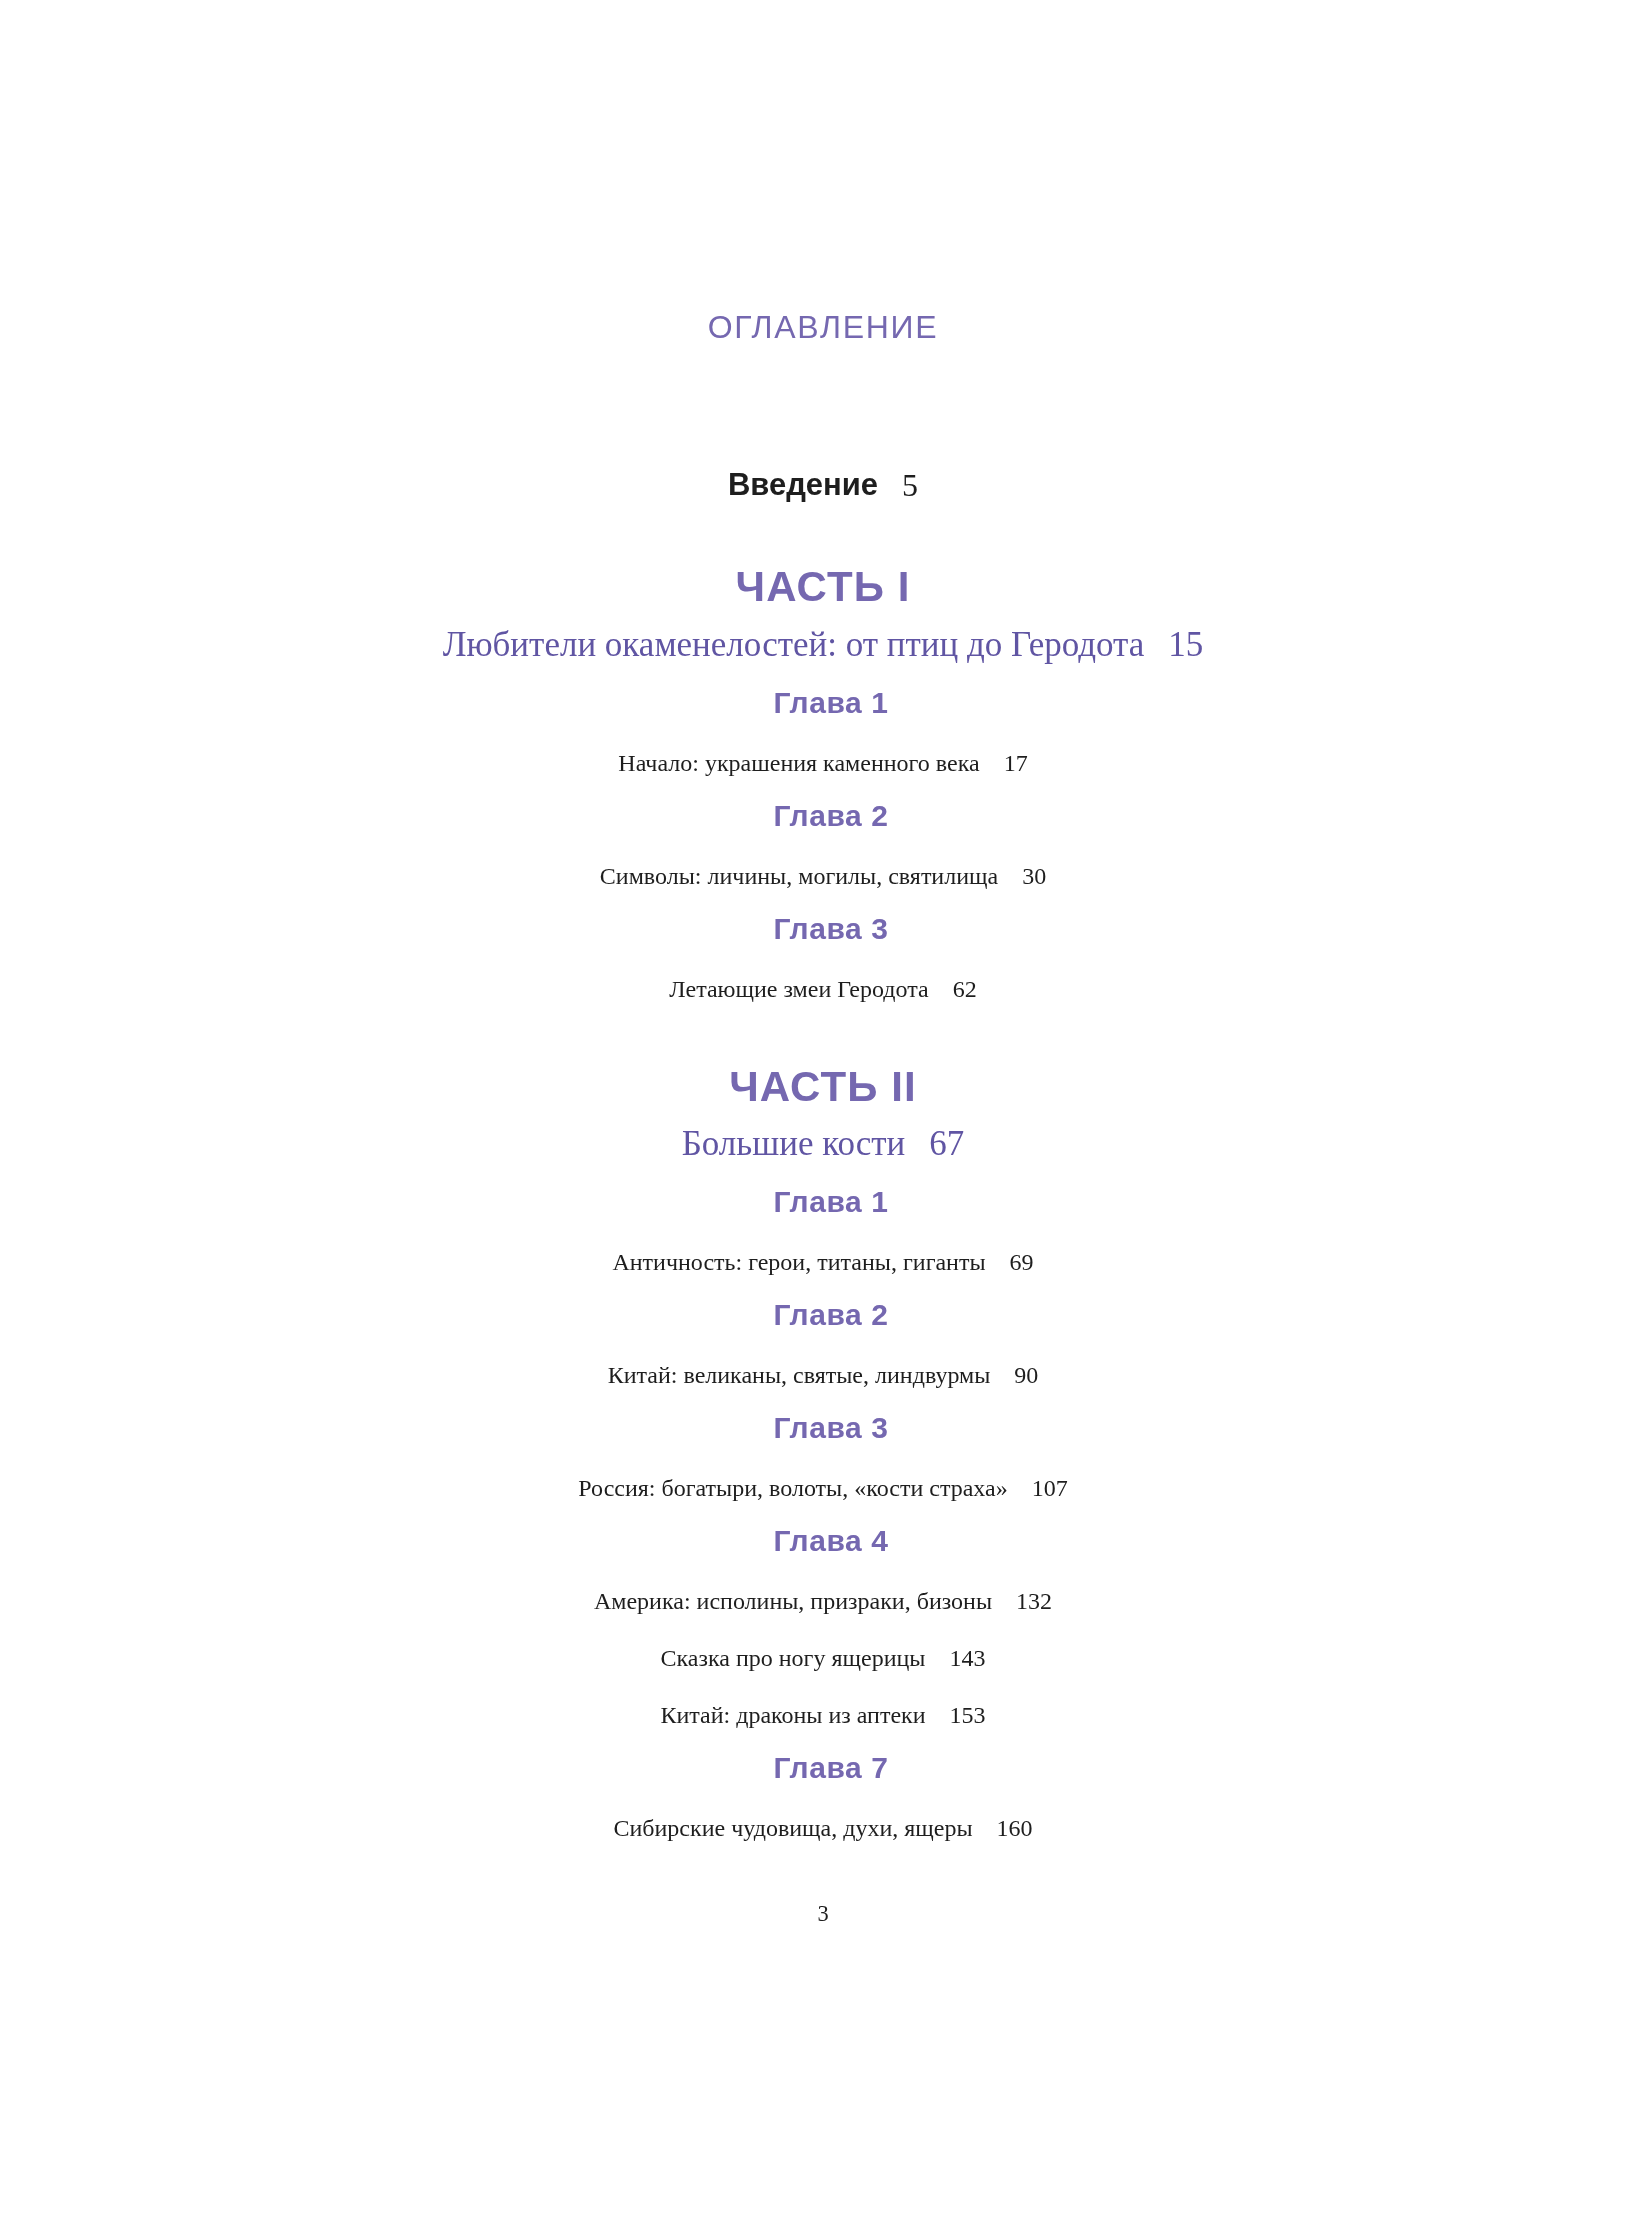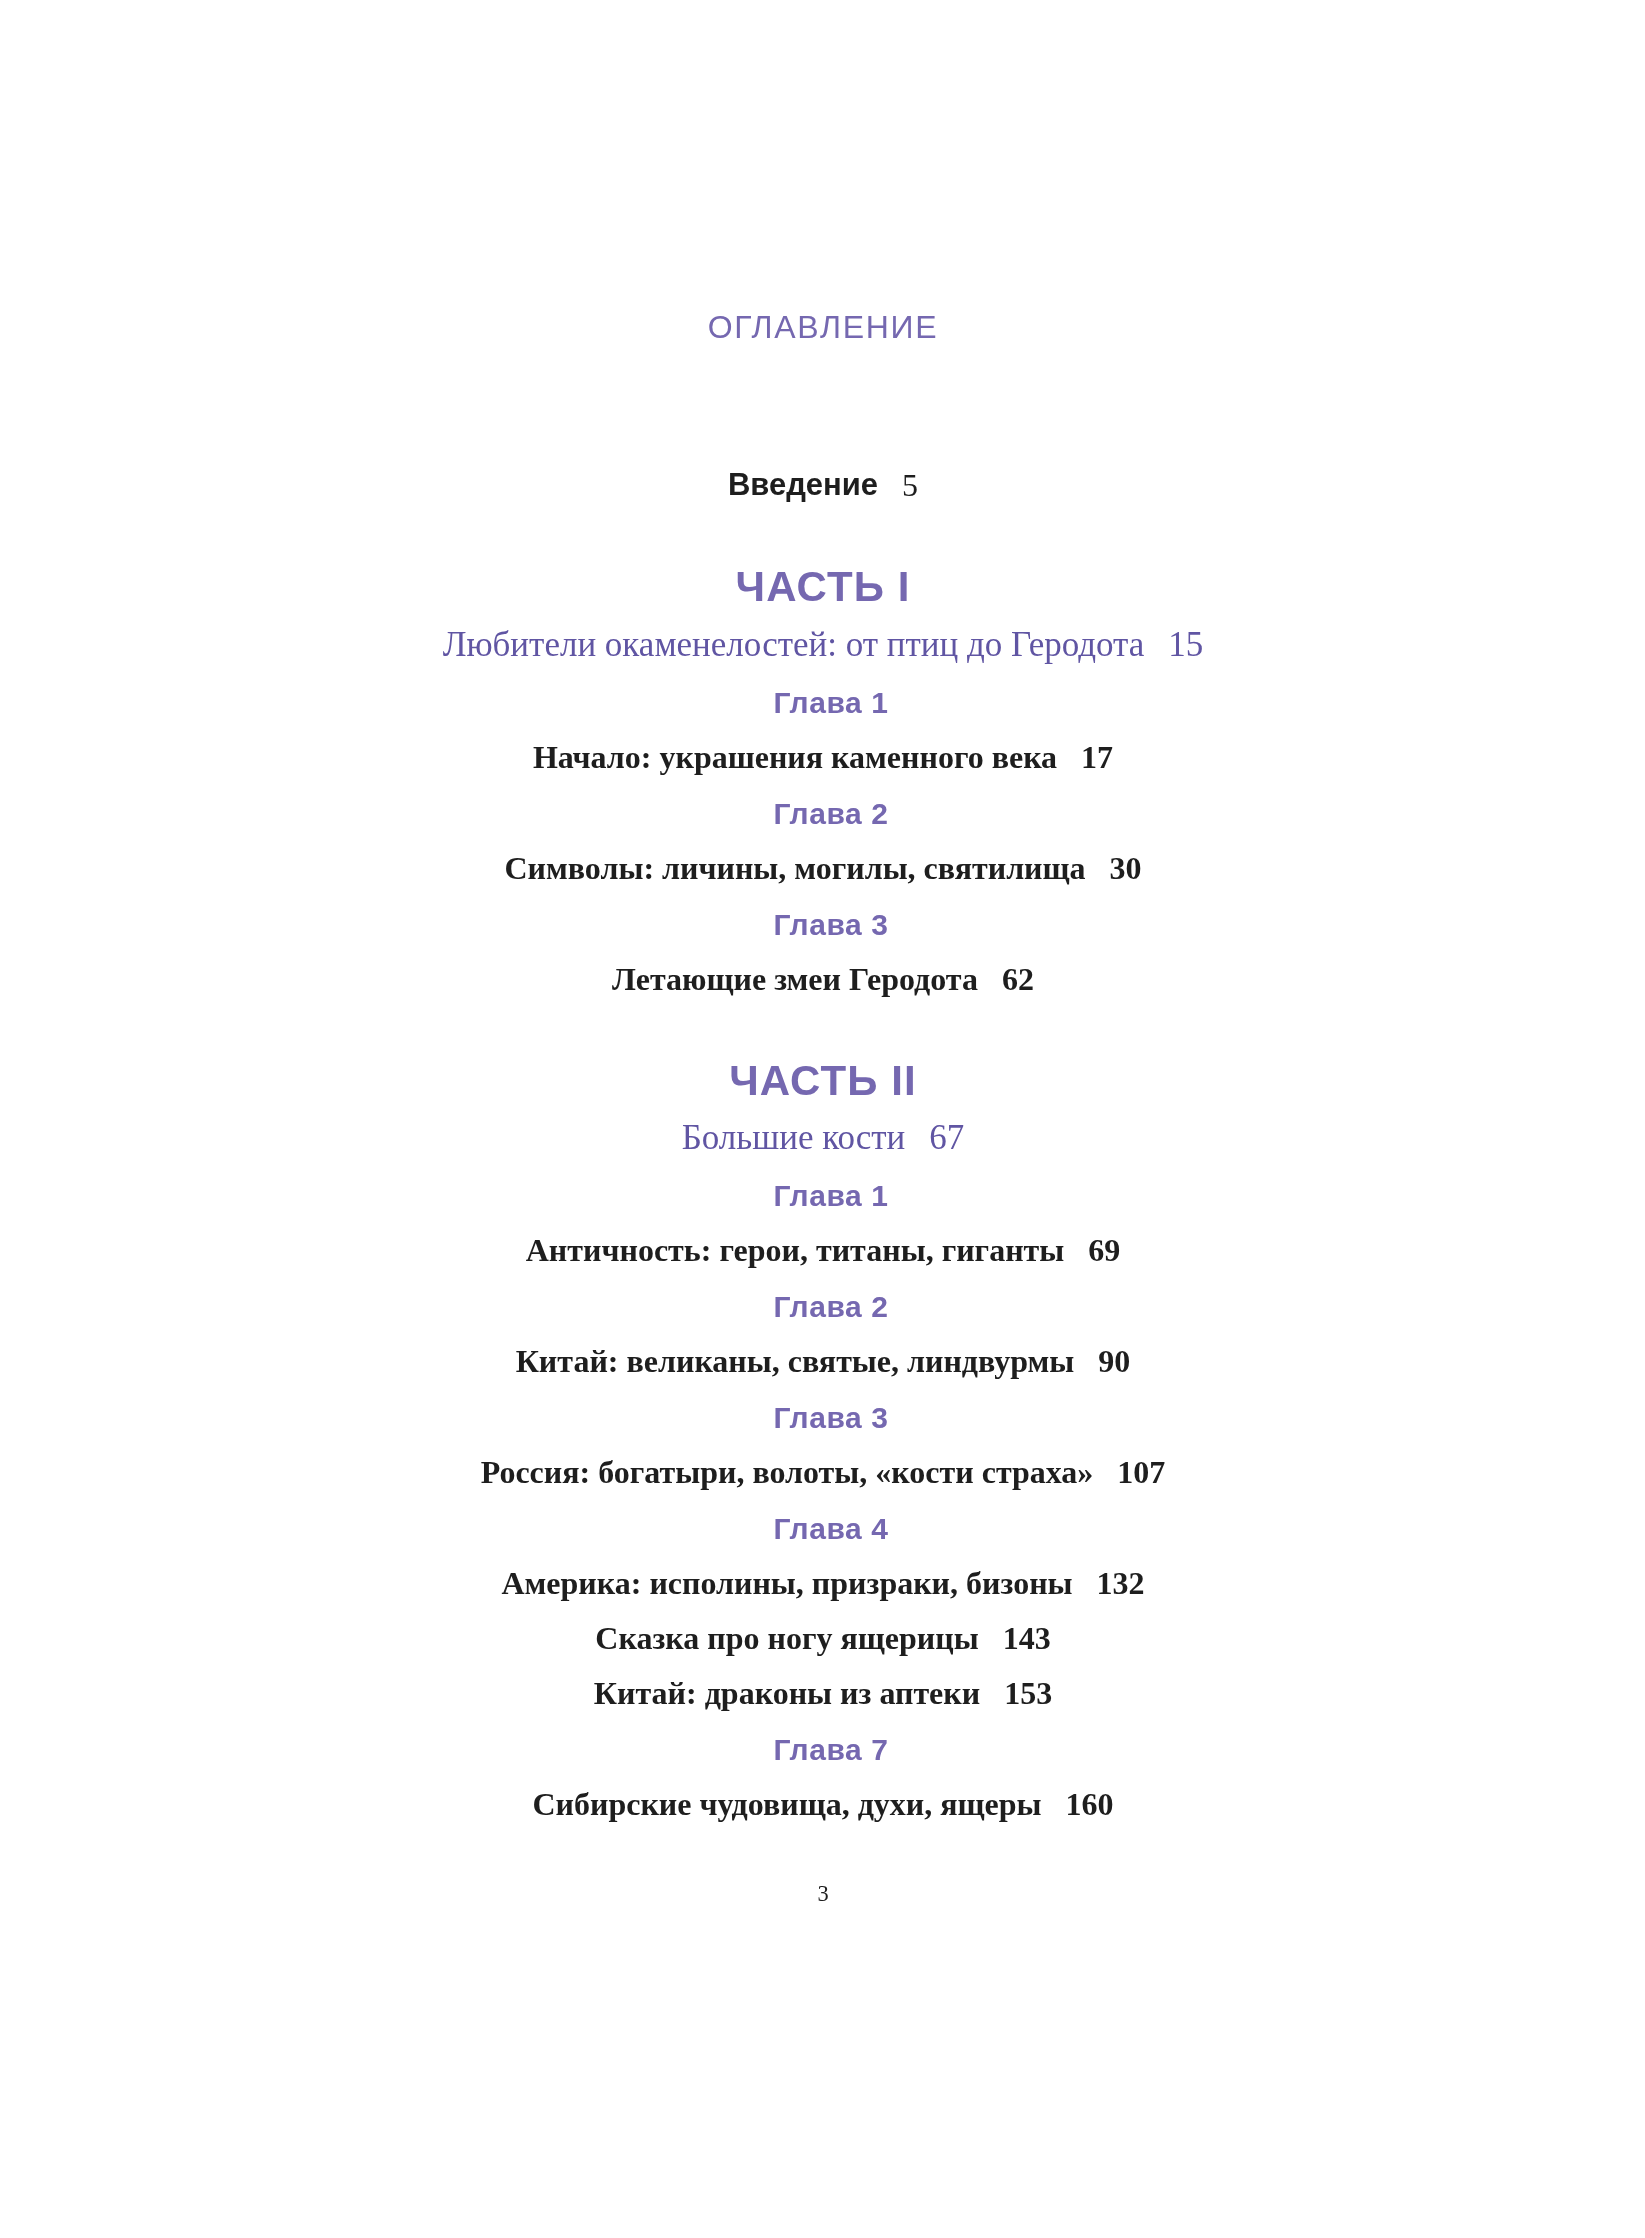--- a/index.html
+++ b/index.html
@@ -75,25 +75,24 @@
     font-size:30px;
     line-height:1;
     font-weight:bold;
     letter-spacing:0.6px;
     color:var(--accent-sans);
   }
   .part-section .chapter-block:first-of-type .chapter-heading{
     margin-top:34px;
   }
   .chapter-row{
-    margin-top:23px;
-    font-family:"Liberation Serif",serif;
-    font-size:32px;
-    color:var(--text);
-    font-weight:bold;
+    margin-top:33px;
+    font-family:"Liberation Serif",serif;
+    font-size:24px;
+    color:var(--text);
   }
   .page-footer{
     margin-top:63px;
     font-family:"Liberation Serif",serif;
     font-size:22.4px;
     line-height:1;
     color:var(--text);
   }
 </style>
 </head>

